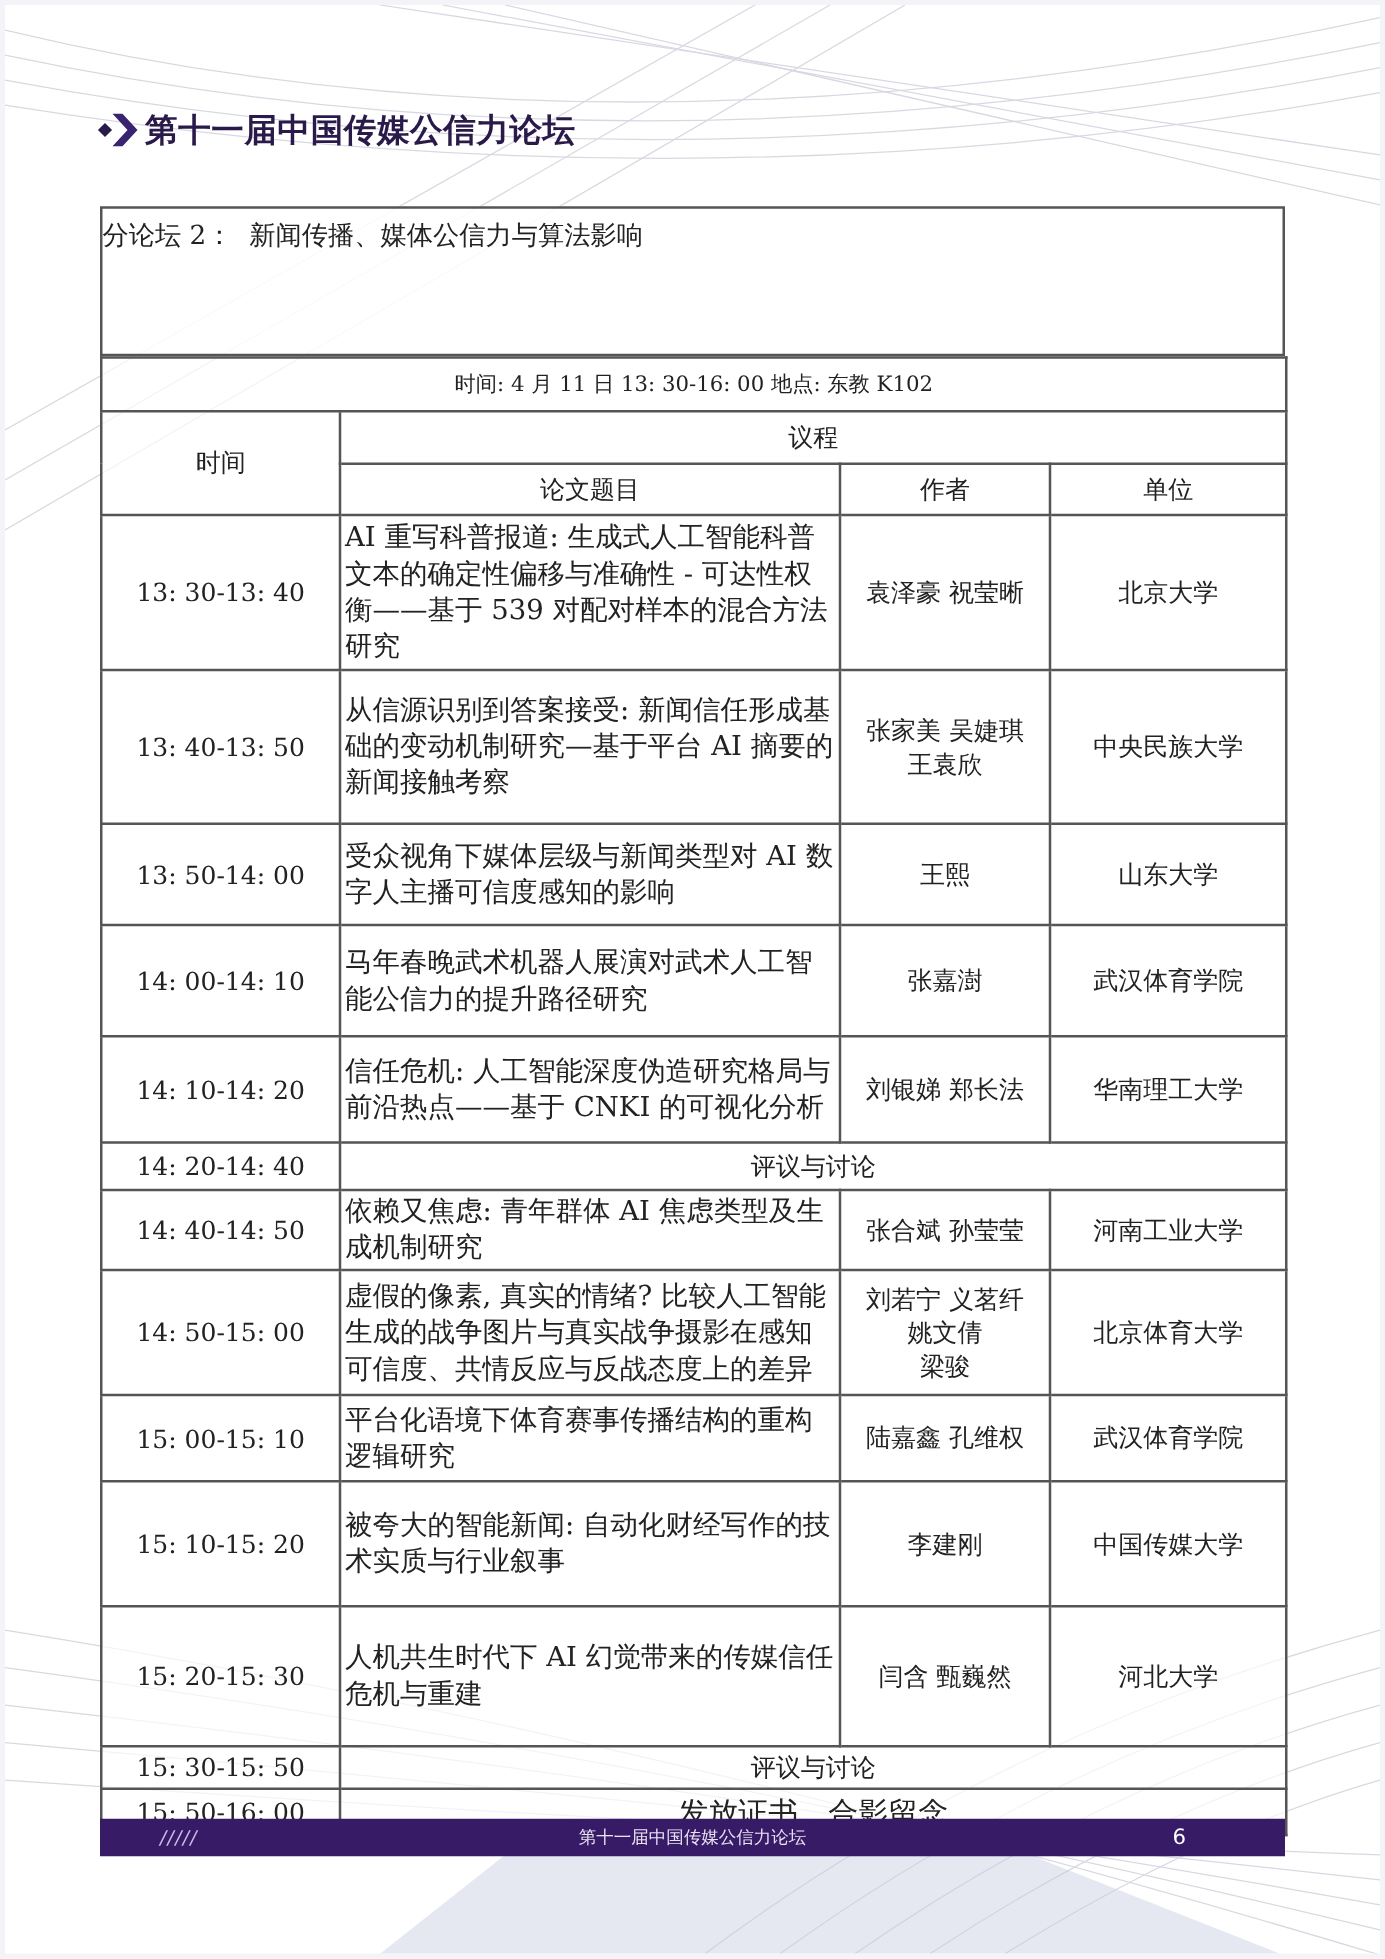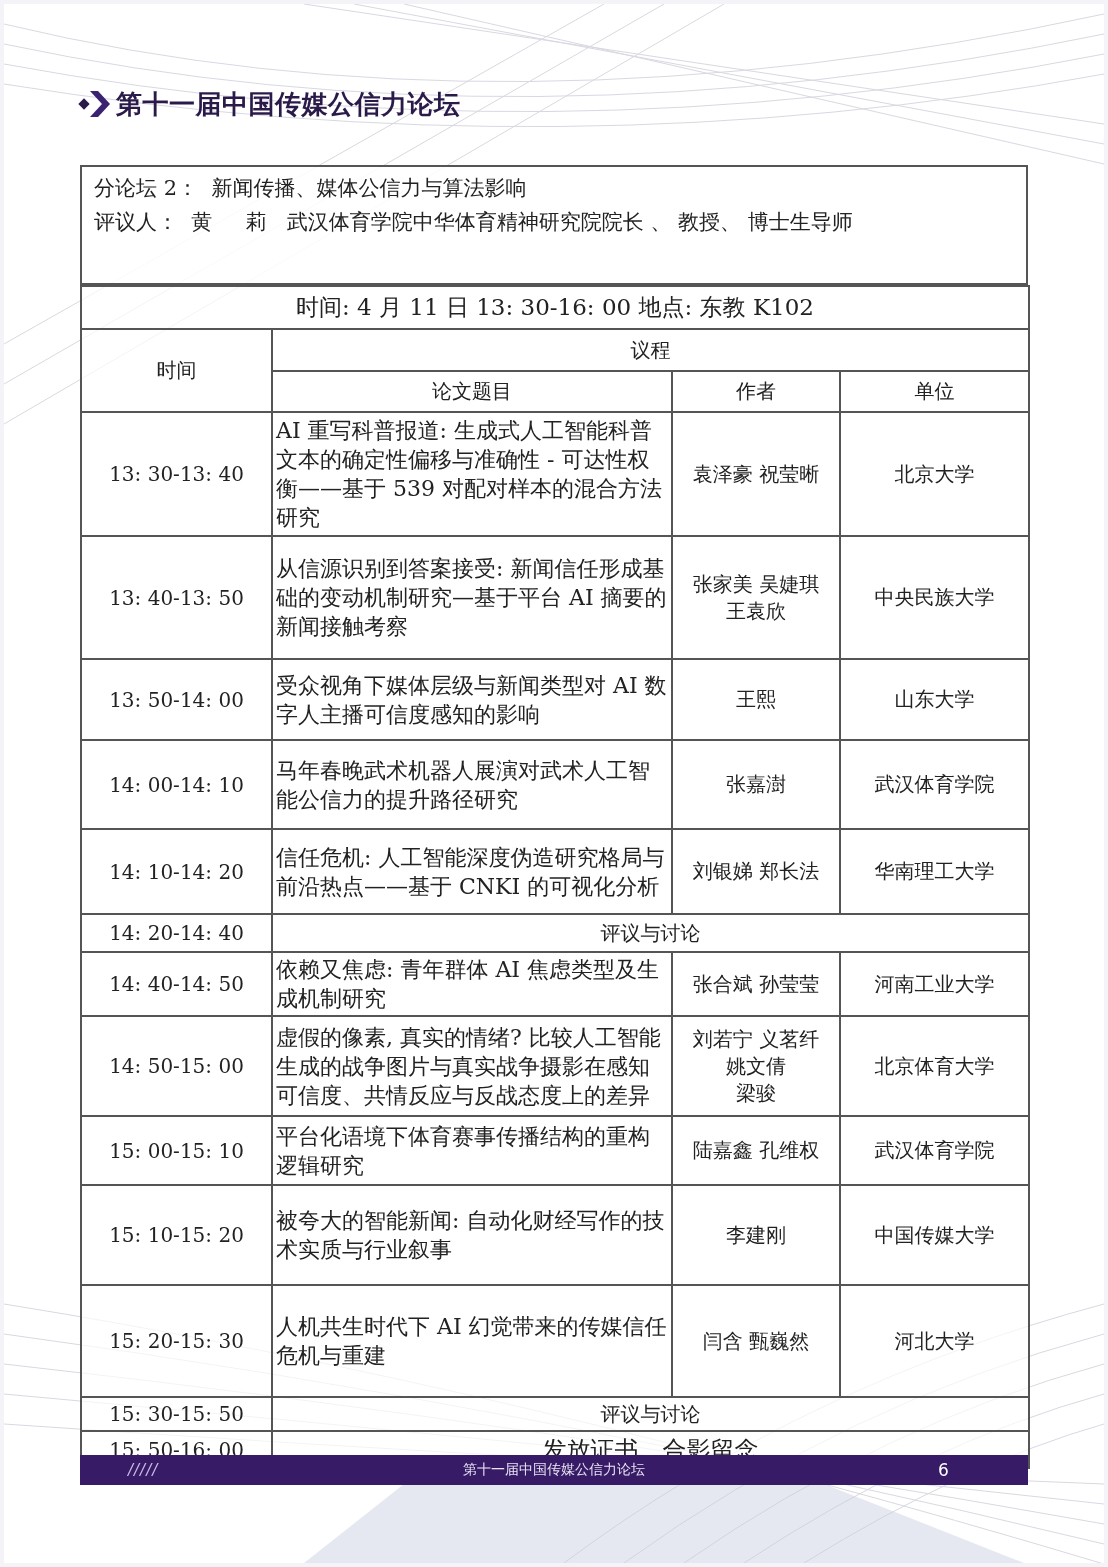--- a/index.html
+++ b/index.html
@@ -20,21 +20,21 @@
     display: flex; align-items: center;
   }
   .header .logo { width: 34px; height: 34px; margin-right: 4px; }
   .header .title {
     font-family: "DejaVu Serif", "Liberation Serif", serif;
     font-weight: bold; font-size: 26px; color: #2a1a4a; letter-spacing: 0.5px;
   }
   .info-box {
     position: absolute; left: 76px; top: 161px; width: 948px; height: 120px;
     border: 2px solid #555; box-sizing: border-box; background: rgba(255,255,255,0.85);
-    padding: 4px 12px; font-size: 21px; line-height: 34px;
+    padding: 4px 0; font-size: 21px; line-height: 34px;
   }
   .info-line { white-space: pre; }
   .schedule {
     position: absolute; left: 76px; top: 281px; width: 948px;
     border-collapse: collapse; table-layout: fixed;
     font-size: 20px;
     background: rgba(255,255,255,0.7);
   }
   .schedule td, .schedule th {
     border: 2px solid #555; padding: 0 4px; font-weight: normal;
@@ -87,33 +87,32 @@
   <div class="header">
     <svg class="logo" viewBox="0 0 34 34">
       <rect x="2" y="13" width="8" height="8" transform="rotate(45 6 17)" fill="#2a1a4a"></rect>
       <polygon points="12,4 20,4 32,17 20,30 12,30 24,17" fill="#3a2370"></polygon>
     </svg>
     <span class="title">第十一届中国传媒公信力论坛</span>
   </div>
 
   <div class="info-box">
     <div class="info-line">分论坛 2：  新闻传播、媒体公信力与算法影响</div>
-    <div class="info-line">评议人：  黄     莉   武汉体育学院中华体育精神研究院院长 、 教授、 博士生导师</div>
   </div>
 
   <table class="schedule">
     <colgroup>
       <col style="width:191px">
         <col style="width:400px">
         <col style="width:168px">
         <col style="width:189px">
     </colgroup>
     <tbody>
         <tr style="height:43px">
-      <td class="c" colspan="4" style="font-size:23px">时间: 4 月 11 日 13: 30-16: 00    地点: 东教 K102</td>
+      <td class="c" colspan="4" style="font-size:17px">时间: 4 月 11 日 13: 30-16: 00    地点: 东教 K102</td>
     </tr>
     <tr style="height:42px">
       <td class="c" rowspan="2">时间</td>
       <td class="c" colspan="3">议程</td>
     </tr>
     <tr style="height:41px">
       <td class="c">论文题目</td>
       <td class="c">作者</td>
       <td class="c">单位</td>
     </tr>

